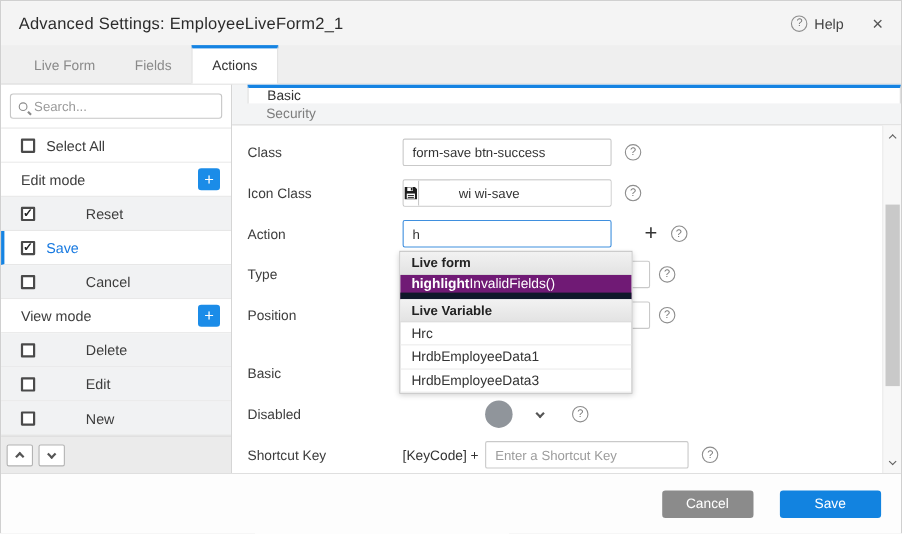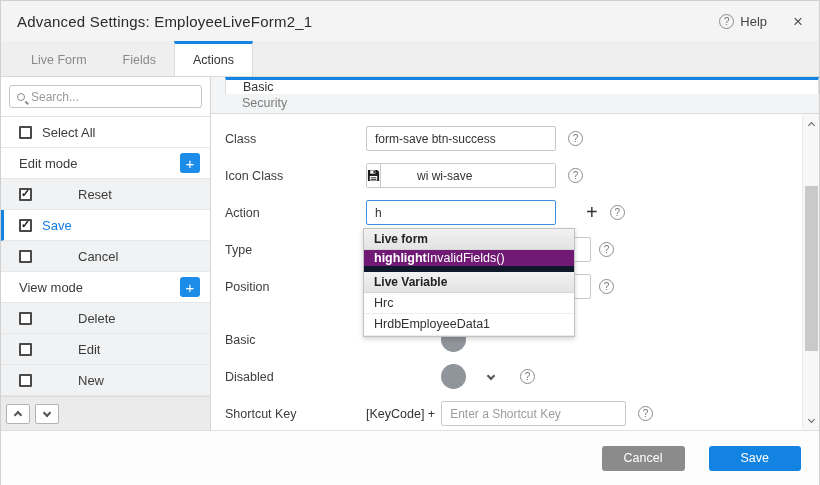--- a/index.html
+++ b/index.html
@@ -251,20 +251,21 @@
       </div>
 
       <div class="dropdown">
         <div class="dd-header">Live form</div>
         <div class="dd-option selected">
           <span><span class="bold">highlight</span><span>InvalidFields()</span></span>
         </div>
         <div class="dd-header">Live Variable</div>
         <div class="dd-option">Hrc</div>
         <div class="dd-option">HrdbEmployeeData1</div>
+        <div class="dd-option">HrdbEmployeeData3</div>
       </div>
 
       <div class="vscroll">
         <span class="vs-arrow top">
             <span class="chev up"></span>
           </span>
         <span class="vs-thumb"></span>
         <span class="vs-arrow bottom">
             <span class="chev down"></span>
           </span>

